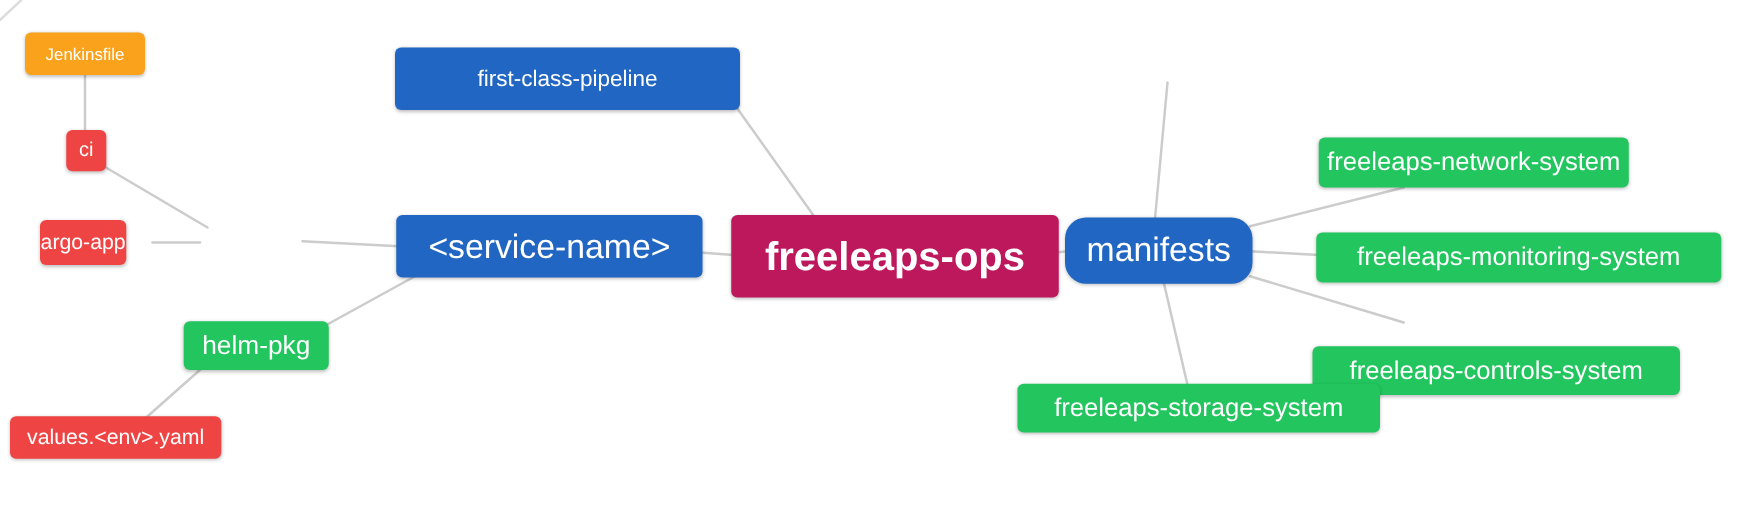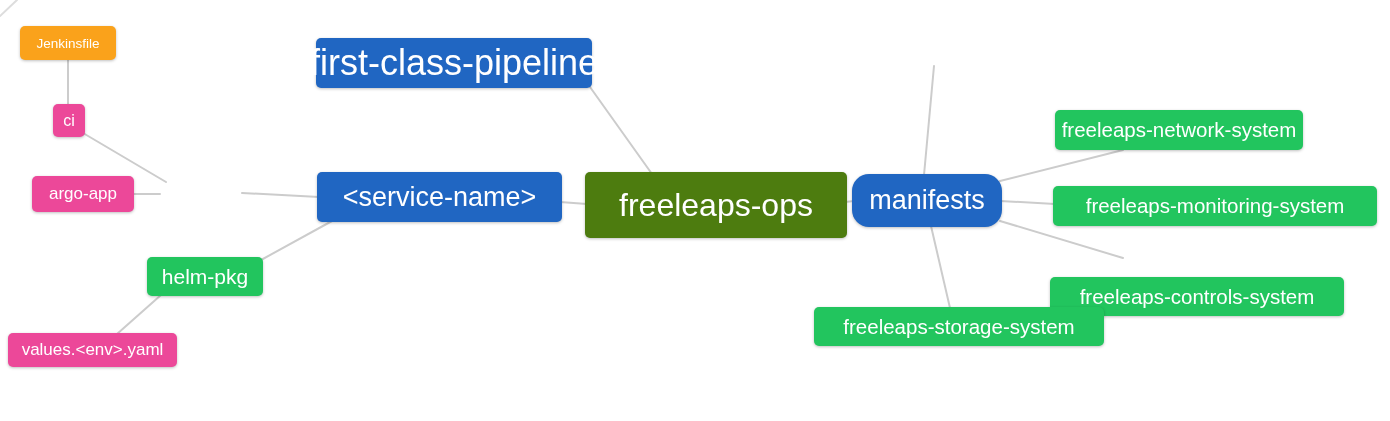--- a/index.html
+++ b/index.html
@@ -16,33 +16,33 @@
   .node{
     position:absolute;z-index:2;
     display:flex;align-items:center;justify-content:center;
     color:#ffffff;white-space:nowrap;
     border-radius:5px;
     box-shadow:0 1px 3px rgba(0,0,0,.25);
     box-sizing:border-box;
     cursor:default;
   }
   
-  .c-dark  {background:#4d7c0f;}
+  .c-dark  {background:#be185d;font-weight:bold;}
   .c-blue  {background:#2066c2;}
   .c-green {background:#22c55e;}
-  .c-red   {background:#ec4899;text-align:center;}
+  .c-red   {background:#ef4444;text-align:center;}
   .c-orange{background:#faa21b;}
   
   .p-jenkinsfile {left:20px;  top:26px;  width:96px;  height:34px; font-size:13.5px;}
   .p-ci          {left:53px;  top:104px; width:32px;  height:33px; font-size:16px;}
-  .p-argo-app    {left:32px;  top:176px; width:102px;  height:36px; font-size:17px;}
+  .p-argo-app    {left:32px;  top:176px; width:69px;  height:36px; font-size:17px;}
   .p-env         {left:158px; top:174px; width:85px;  height:43px; font-size:21px;}
   .p-helm-pkg    {left:147px; top:257px; width:116px; height:39px; font-size:21px;}
   .p-values      {left:8px;   top:333px; width:169px; height:34px; font-size:17px;}
-  .p-fcp         {left:316px; top:38px;  width:276px; height:50px; font-size:36px;}
+  .p-fcp         {left:316px; top:38px;  width:276px; height:50px; font-size:18px;}
   .p-service     {left:317px; top:172px; width:245px; height:50px; font-size:27px;}
   .p-root        {left:585px; top:172px; width:262px; height:66px; font-size:32px;}
   .p-manifests   {left:852px; top:174px; width:150px; height:53px; font-size:27px;border-radius:17px;}
   .p-devops      {left:796px; top:28px;  width:289px; height:39px; font-size:20.5px;}
   .p-network     {left:1055px;top:110px; width:248px; height:40px; font-size:20.5px;}
   .p-monitoring  {left:1053px;top:186px; width:324px; height:40px; font-size:20.5px;}
   .p-controls    {left:1050px;top:257px; width:294px; height:39px; font-size:20.5px;margin-top:20px;}
   .p-storage     {left:814px; top:307px; width:290px; height:39px; font-size:20.5px;}
 </style>
 </head>

